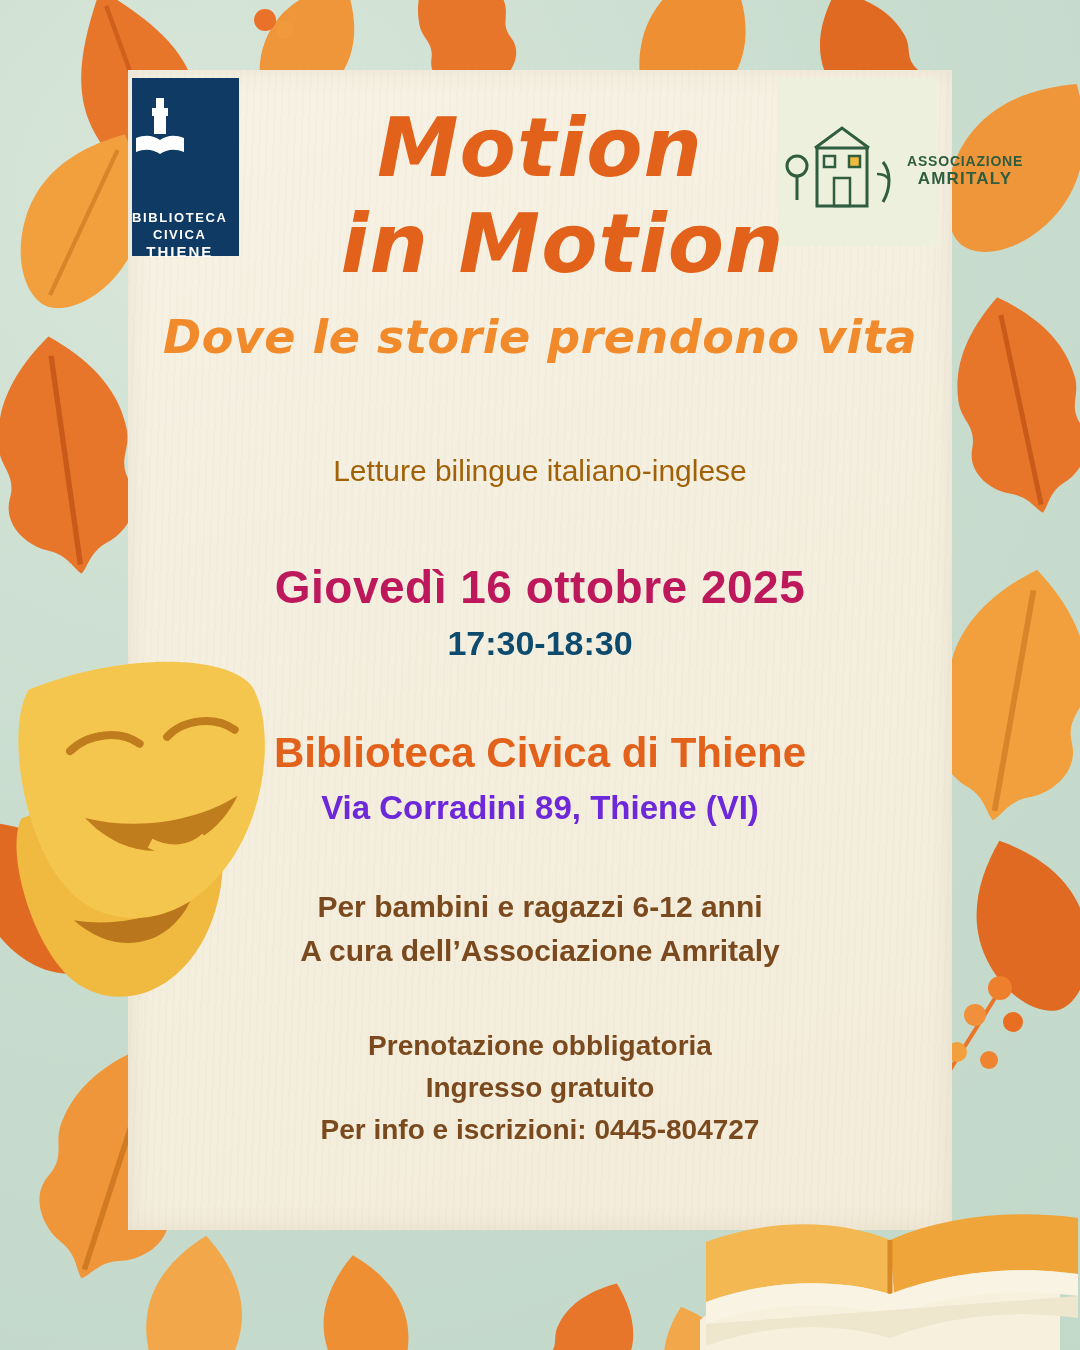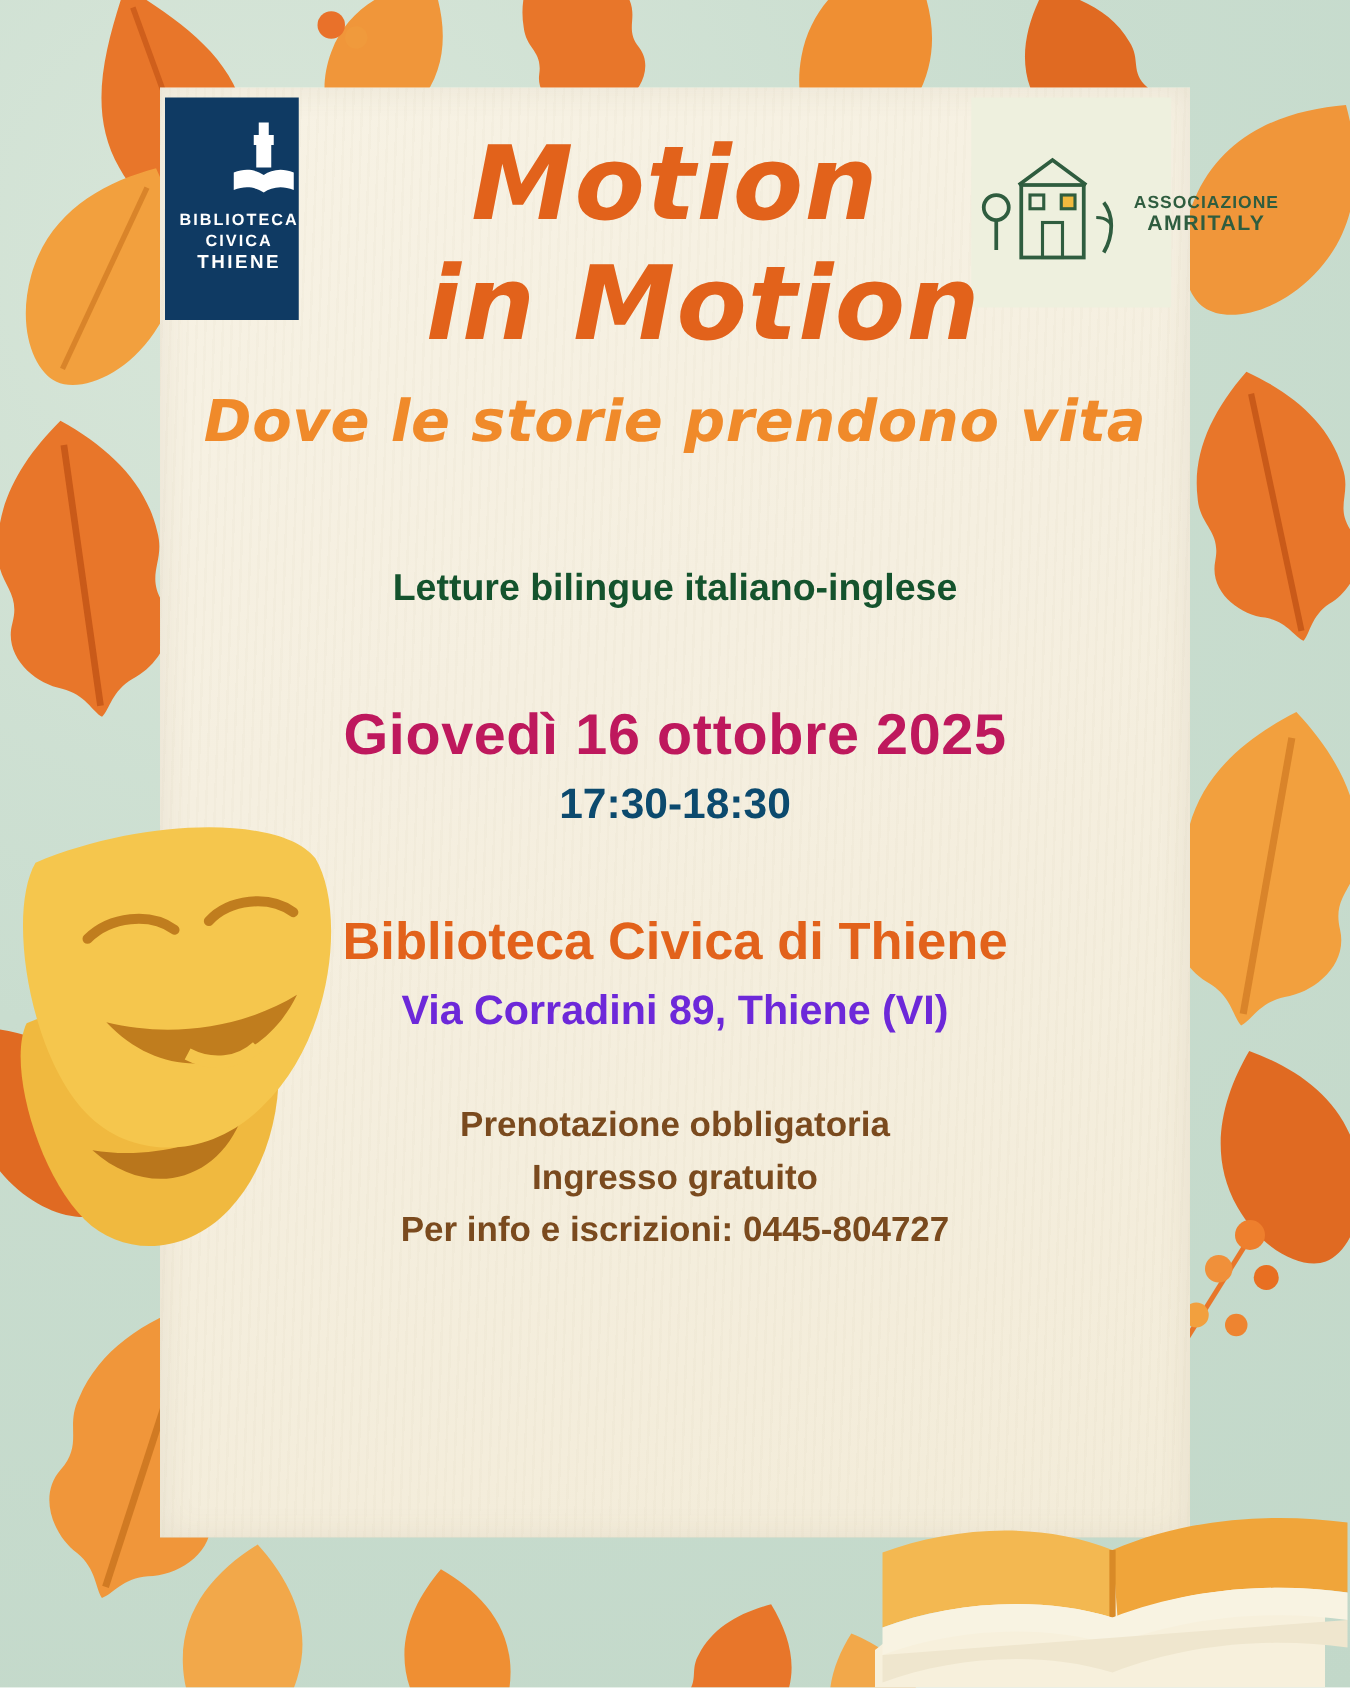--- a/index.html
+++ b/index.html
@@ -54,24 +54,25 @@
   .logo-biblioteca {
     position: absolute;
     left: 132px;
     top: 78px;
     width: 107px;
     height: 178px;
     background: #0f3a63;
     color: #fff;
     display: flex;
     flex-direction: column;
-    align-items: flex-end;
+    align-items: flex-start;
     justify-content: flex-start;
     padding-top: 16px;
     box-sizing: border-box;
+    gap: 43px;
   }
   .logo-biblioteca .tower { margin-bottom: 6px; }
   .logo-biblioteca .lines {
     font-size: 13px;
     font-weight: bold;
     letter-spacing: 1.6px;
     line-height: 17px;
     text-align: center;
   }
   .logo-biblioteca .lines .big {
@@ -126,22 +127,22 @@
   .subtitle {
     color: #f08a2a;
     font-family: "DejaVu Sans", sans-serif;
     font-style: italic;
     font-weight: bold;
     font-size: 46px;
     letter-spacing: 0.5px;
     margin-top: 18px;
   }
   .desc {
-    color: #14532d;
-    font-weight: bold;
+    color: #a16207;
+    font-weight: normal;
     font-size: 30px;
     line-height: 42px;
     margin-top: 86px;
   }
   .date {
     color: #be185d;
     font-weight: bold;
     font-size: 46px;
     margin-top: 68px;
     letter-spacing: 0.5px;
@@ -387,20 +388,24 @@
     <div class="desc">
       <div>Letture bilingue italiano-inglese</div>
     </div>
 
     <div class="date">Giovedì 16 ottobre 2025</div>
     <div class="time">17:30-18:30</div>
 
     <div class="venue">Biblioteca Civica di Thiene</div>
     <div class="address">Via Corradini 89, Thiene (VI)</div>
 
+    <div class="audience">
+      <div>Per bambini e ragazzi 6-12 anni</div>
+      <div>A cura dell’Associazione Amritaly</div>
+    </div>
 
     <div class="info">
       <div>Prenotazione obbligatoria</div>
       <div>Ingresso gratuito</div>
       <div>Per info e iscrizioni: 0445-804727</div>
     </div>
   </div>
 
 </div>
 

